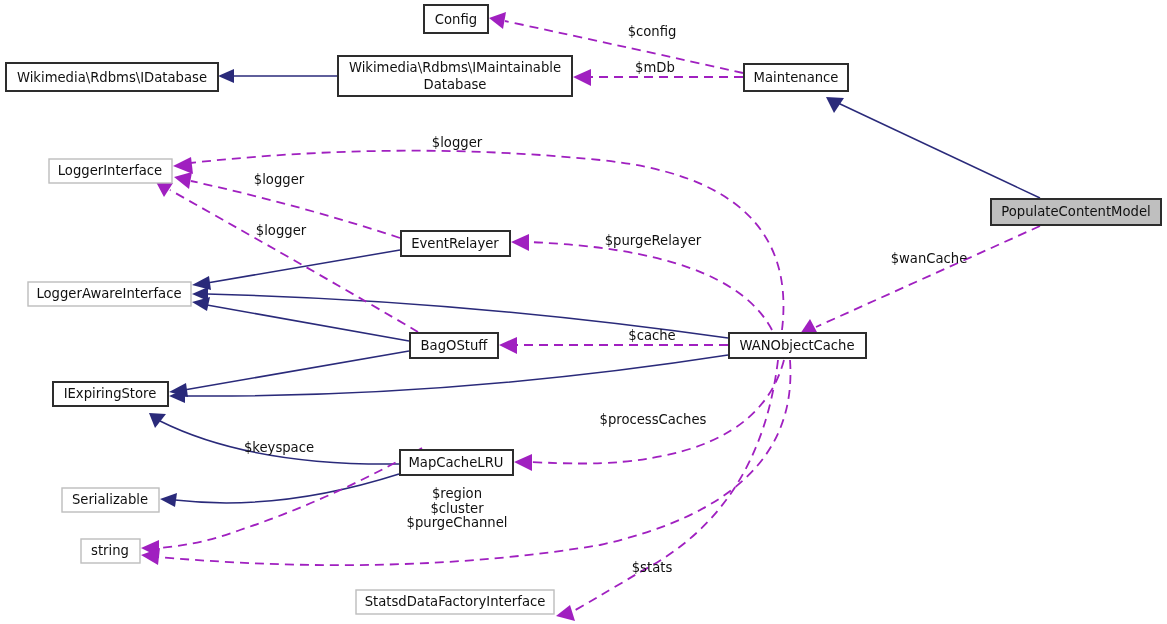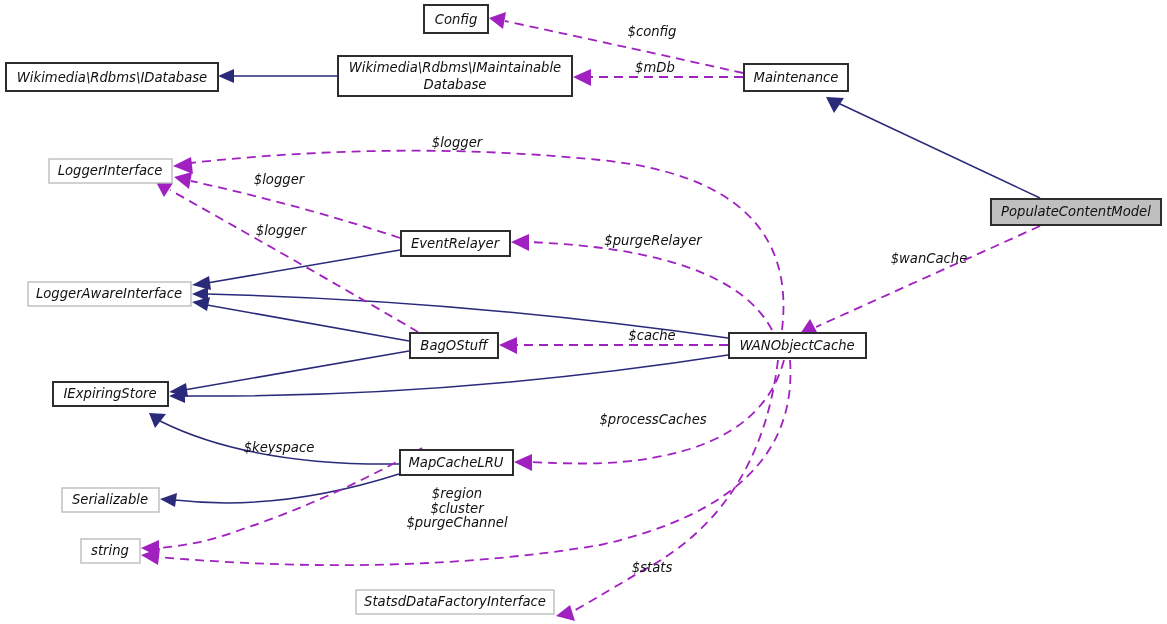--- a/index.html
+++ b/index.html
@@ -9,21 +9,20 @@
   }
   body {
     font-family: "DejaVu Sans", sans-serif;
   }
   #diagram-root {
     position: relative;
     width: 1167px;
     height: 624px;
     background: #ffffff;
     overflow: hidden;
-    font-style: italic;
   }
   svg#uml {
     display: block;
     width: 1167px;
     height: 624px;
   }
   .node-box {
     fill: #ffffff;
   }
   .node-box.solid {

